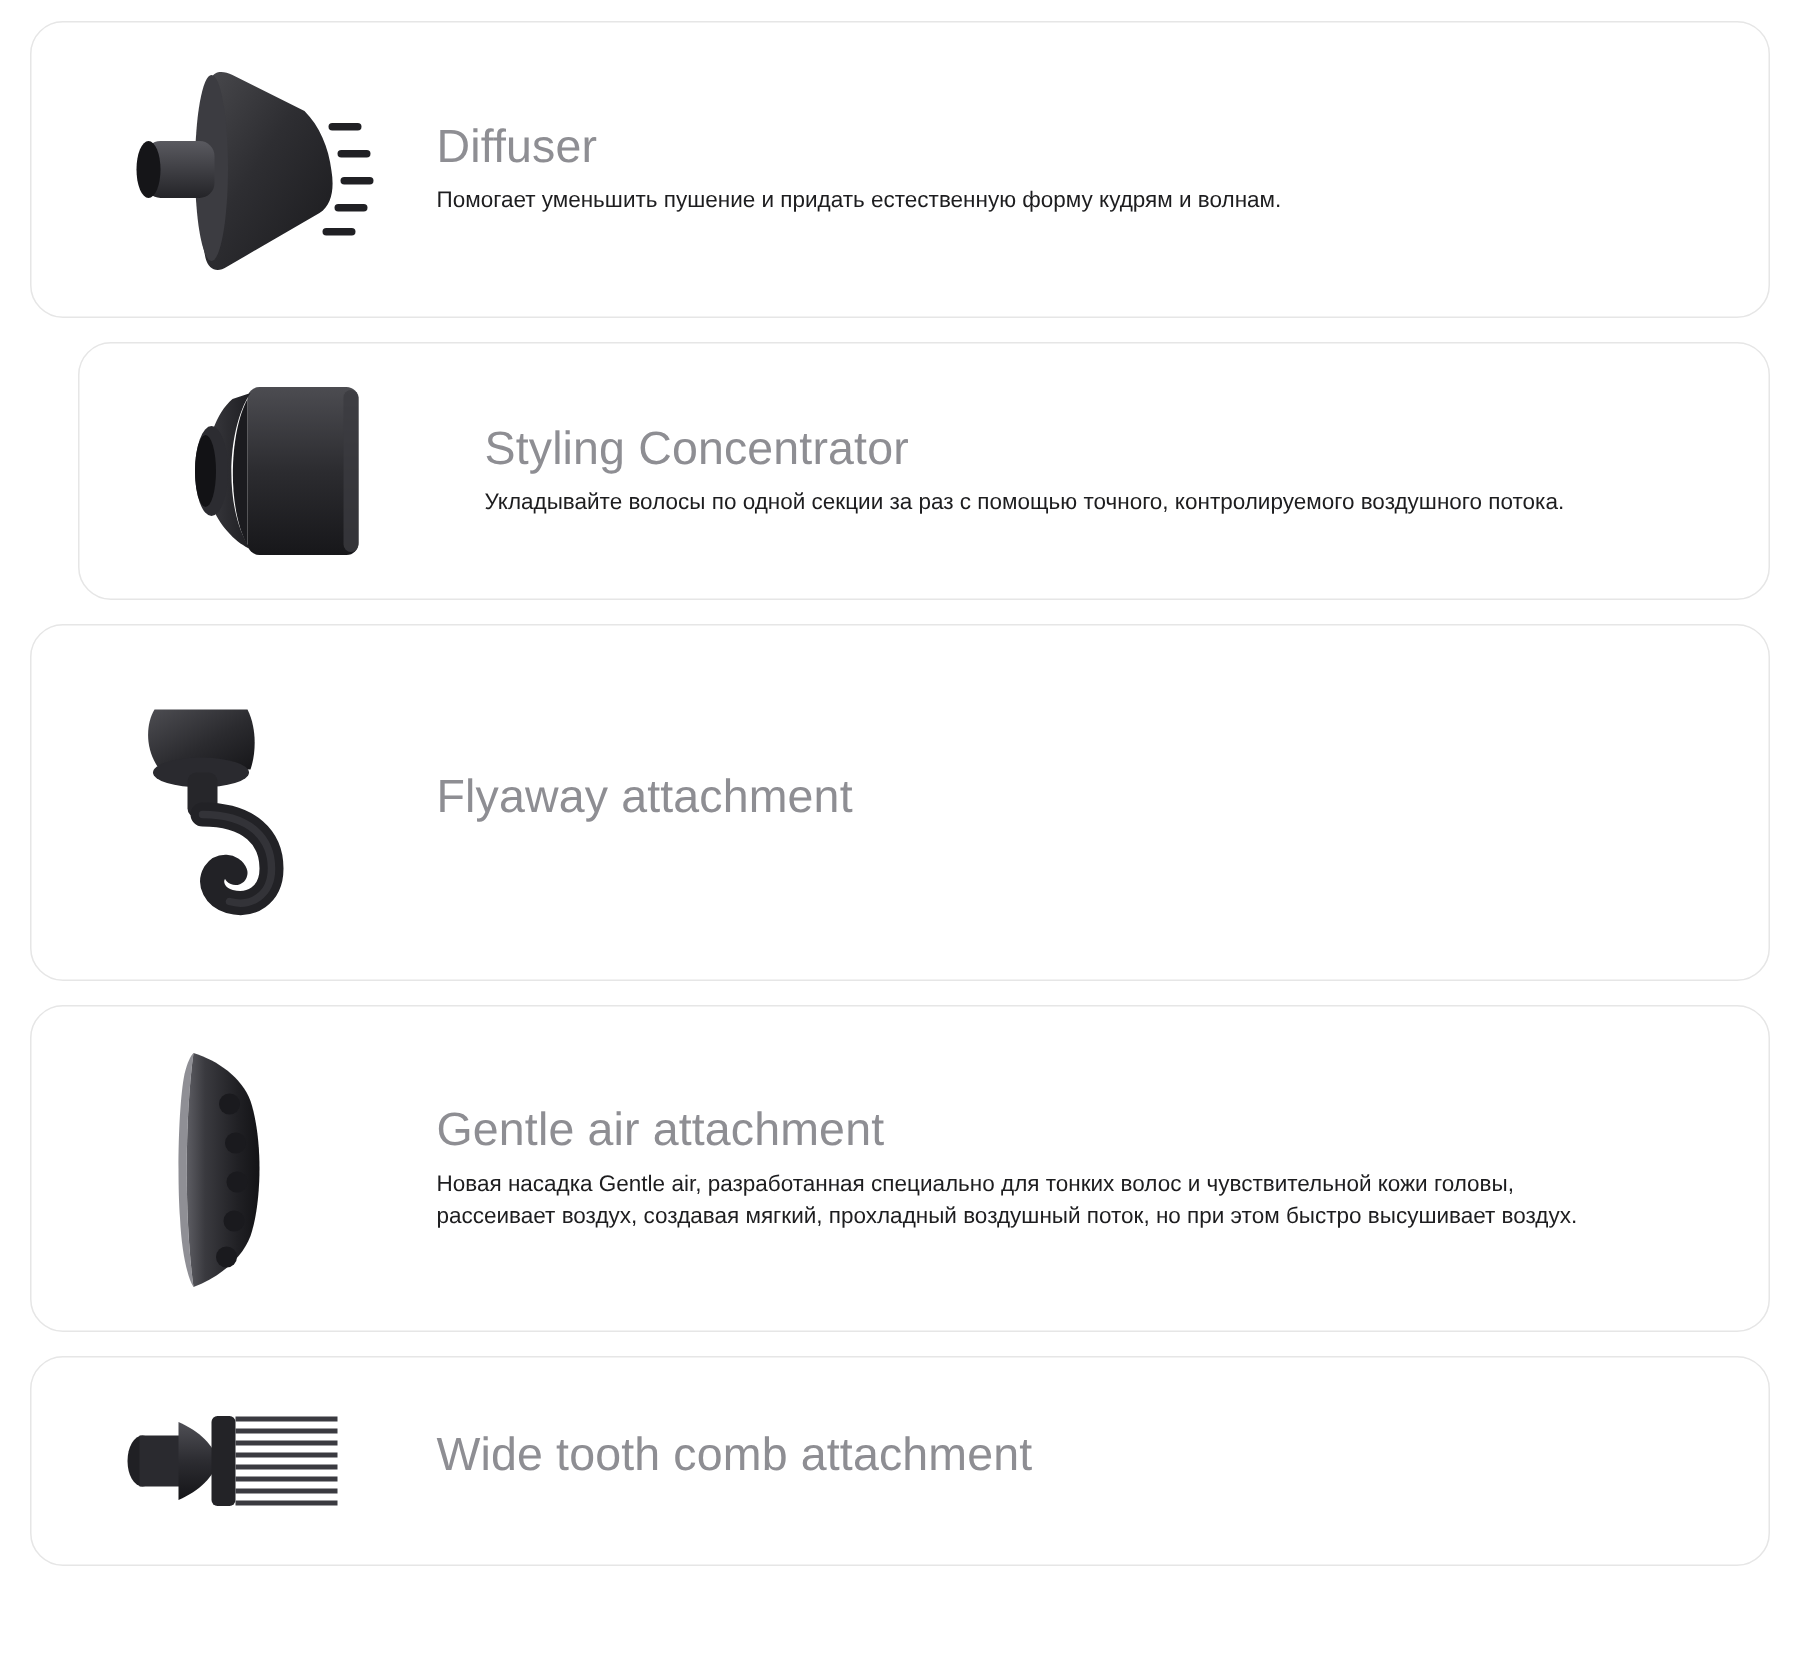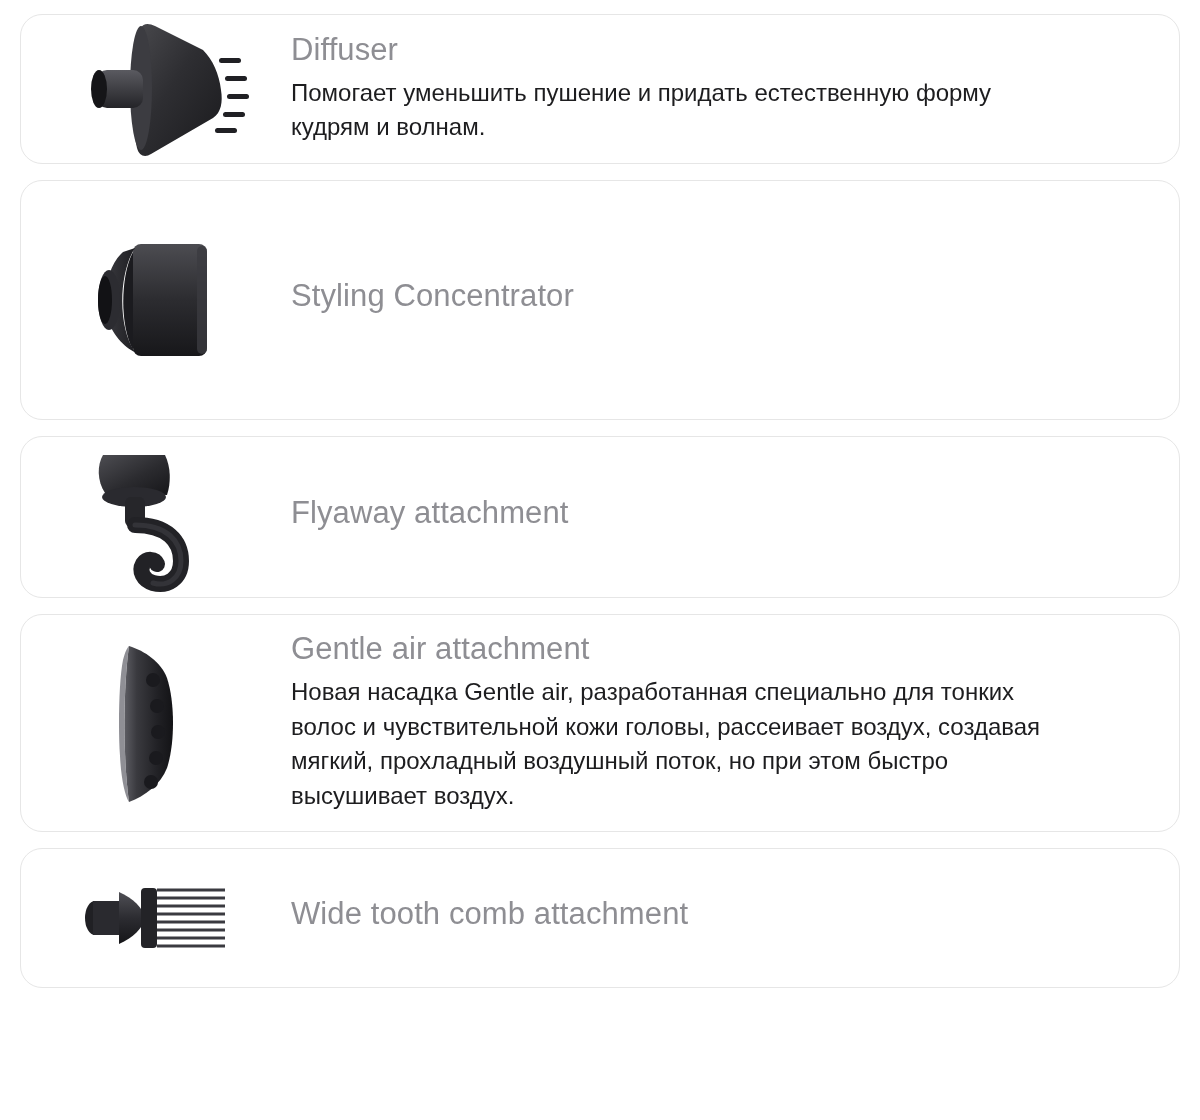--- a/index.html
+++ b/index.html
@@ -44,31 +44,31 @@
   }
   .card-title {
     font-size: 31px;
     font-weight: 400;
     color: #8e8e93;
     letter-spacing: 0.1px;
     line-height: 1.12;
     margin: 0 0 8px 0;
   }
   .card-desc {
-    font-size: 24px;
+    font-size: 15px;
     line-height: 1.45;
     color: #1d1d1f;
     margin: 0;
     max-width: 770px;
   }
 
   
-  .card-1 { height: 150px; }
-  .card-2 { height: 240px; }
-  .card-3 { height: 162px; }
+  .card-1 { height: 198px; }
+  .card-2 { height: 172px; margin-left: 32px; }
+  .card-3 { height: 238px; }
   .card-4 { height: 218px; }
   .card-5 { height: 140px; }
 
   svg { display: block; }
 </style>
 </head>
 <body>
 
 <div class="page">
 
@@ -122,20 +122,21 @@
         <rect x="58" y="14" width="74" height="112" rx="8" fill="url(#g2)"></rect>
         <path d="M58 22 C46 44 44 94 58 120 L58 22 Z" fill="#1b1b1f"></path>
         <path d="M60 18 C44 42 42 96 60 122 C50 118 36 104 32 86 C27 62 34 34 48 22 Z" fill="url(#g2b)"></path>
         <ellipse cx="34" cy="70" rx="11" ry="30" fill="#2c2c31"></ellipse>
         <ellipse cx="30" cy="70" rx="7" ry="24" fill="#121215"></ellipse>
         <rect x="122" y="16" width="10" height="108" rx="5" fill="#3b3b40" opacity="0.8"></rect>
       </svg>
     </div>
     <div class="card-body">
       <h2 class="card-title">Styling Concentrator</h2>
+      <p class="card-desc">Укладывайте волосы по одной секции за раз с помощью точного, контролируемого воздушного потока.</p>
     </div>
   </div>
 
   <div class="card card-3">
     <div class="card-media">
       <svg width="180" height="160" viewBox="0 0 180 160">
         <defs>
           <linearGradient id="g3" x1="0" y1="0" x2="1" y2="1">
             <stop offset="0%" stop-color="#4d4d52"></stop>
             <stop offset="55%" stop-color="#2b2b2f"></stop>

